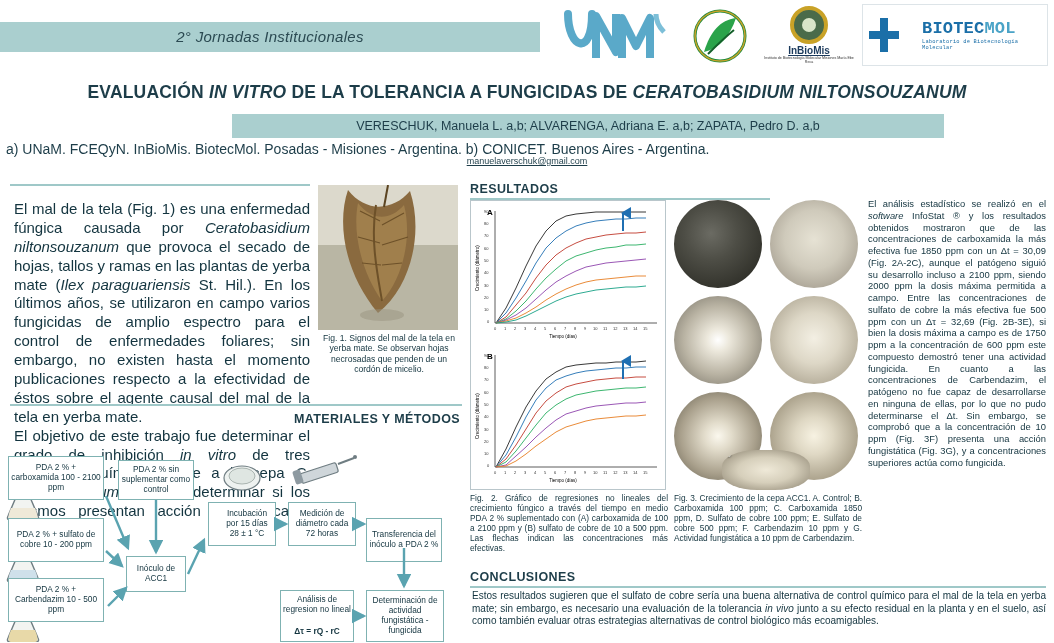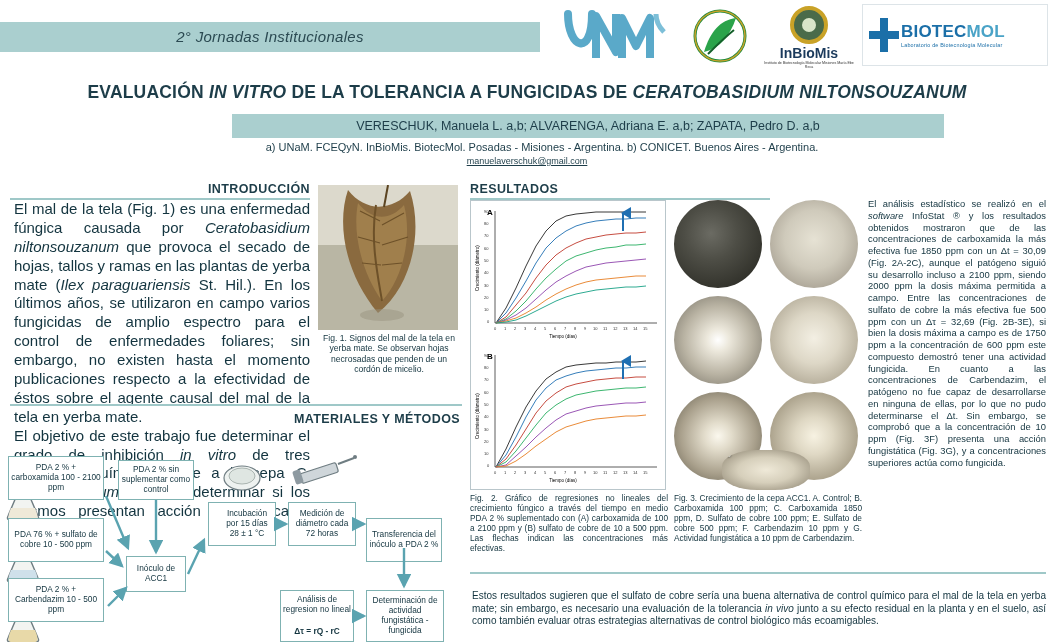--- a/index.html
+++ b/index.html
@@ -43,49 +43,49 @@
   }
   .logo-inbiomis .ring {
     width:38px;height:38px;border-radius:50%;
     border:4px solid #c9a227;background:#4a6b4a;margin:0 auto;
     position:relative;
   }
   .logo-inbiomis .ring:after{
     content:"";position:absolute;left:8px;top:8px;width:14px;height:14px;
     border-radius:50%;background:#d9e5c9;
   }
-  .logo-inbiomis .nm { font-size:14px;font-weight:bold;color:#1b3a5c;margin-top:1px;}
+  .logo-inbiomis .nm { font-size:10px;font-weight:bold;color:#1b3a5c;margin-top:1px;text-decoration:underline;}
   .logo-inbiomis .sub { font-size:3.6px;color:#333;line-height:1.25;}
   .logo-biotecmol {
     position:absolute; left:862px; top:4px; width:186px; height:62px;
     background:#ffffff; border:1px solid #dde4e8;
     display:flex; align-items:center; padding:4px 6px;
   }
   .bm-cross { width:30px;height:34px;position:relative;flex:0 0 30px; }
   .bm-cross .v{position:absolute;left:11px;top:0;width:8px;height:34px;background:#1b6fa8;}
   .bm-cross .h{position:absolute;left:0;top:13px;width:30px;height:8px;background:#1b6fa8;}
-  .bm-text { margin-left:2px; }
+  .bm-text { margin-left:23px;font-family:Liberation Mono, monospace; }
   .bm-text .t1 { font-size:17px;font-weight:bold;color:#1b6fa8;letter-spacing:.2px;line-height:1;}
   .bm-text .t1 .mol{color:#4aa3c7;}
   .bm-text .t2 { font-size:5.4px;color:#1b6fa8;letter-spacing:.2px;margin-top:2px;}
 
   
   .poster-title {
     position:absolute; left:18px; top:82px; width:1018px;
     text-align:center; font-size:17.5px; font-weight:bold; color:#1d3d49;
     letter-spacing:.2px;
   }
   .authors-band {
     position:absolute; left:232px; top:114px; width:712px; height:24px;
     background:#aacfcf;
     text-align:center; line-height:24px; font-size:12.5px; color:#1d3d49;
   }
   .affil {
-    position:absolute; left:33px; top:141px; width:1018px;
-    text-align:center; font-size:11px; color:#1d3d49;
+    position:absolute; left:6px; top:141px; width:1018px;
+    text-align:left; font-size:14px; color:#1d3d49;
   }
   .mail {
     position:absolute; left:18px; top:156px; width:1018px;
     text-align:center; font-size:9px; color:#1d3d49; text-decoration:underline;
   }
 
   
   .sec-head {
     font-size:12.5px; font-weight:bold; color:#1d3d49; letter-spacing:.4px;
   }
@@ -211,21 +211,20 @@
 
   <div class="poster-title">
     <span>EVALUACIÓN </span><i>IN VITRO</i><span> DE LA TOLERANCIA A FUNGICIDAS DE </span><i>CERATOBASIDIUM NILTONSOUZANUM</i>
   </div>
 
   <div class="authors-band">VERESCHUK, Manuela L. a,b; ALVARENGA, Adriana E. a,b; ZAPATA, Pedro D. a,b</div>
   <div class="affil">a)  UNaM. FCEQyN. InBioMis. BiotecMol. Posadas - Misiones - Argentina. b) CONICET. Buenos Aires - Argentina.</div>
   <div class="mail">manuelaverschuk@gmail.com</div>
 
   <div class="intro-head">
-    <div class="sec-head right">INTRODUCCIÓN</div>
     <div class="rule"></div>
   </div>
   <div class="intro-text">
     <span>El mal de la tela (Fig. 1) es una enfermedad fúngica causada por </span><i>Ceratobasidium niltonsouzanum</i><span> que provoca el secado de hojas, tallos y ramas en las plantas de yerba mate (</span><i>Ilex paraguariensis</i><span> St. Hil.). En los últimos años, se utilizaron en campo varios fungicidas de amplio espectro para el control de enfermedades foliares; sin embargo, no existen hasta el momento publicaciones respecto a la efectividad de éstos sobre el agente causal del mal de la tela en yerba mate.</span><br>
     <span>El objetivo de este trabajo fue determinar el grado de inhibición </span><i>in vitro</i><span> de tres fungicidas químicos frente a la cepa </span><i>C. niltonsouzanum</i><span> ACC1; y determinar si los mismos presentan acción fungistática o fungicida.</span>
   </div>
 
   <div class="fig1-box">
     <svg class="fig1-img" viewBox="0 0 140 145" preserveAspectRatio="none">
       <rect width="140" height="145" fill="#e9e9e3"></rect>
@@ -271,21 +270,21 @@
       <div class="neck"></div>
       <div class="body">
           <svg width="34" height="40" viewBox="0 0 34 40">
             <path d="M13 0 L13 10 L2 36 Q0 40 5 40 L29 40 Q34 40 32 36 L21 10 L21 0 Z" fill="#f2f4f1" stroke="#6f7d82" stroke-width="1.4"></path>
             <path d="M5 28 L29 28 Q34 40 29 40 L5 40 Q0 40 5 28 Z" fill="#e8d9a8"></path>
           </svg>
         </div>
     </div>
 
     <div class="mbox" style="left:8px; top:0px; width:96px; height:44px;">PDA 2 % + carboxamida 100 - 2100 ppm</div>
-    <div class="mbox" style="left:8px; top:62px; width:96px; height:44px;">PDA 76 % + sulfato de cobre 10 - 500 ppm</div>
+    <div class="mbox" style="left:8px; top:62px; width:96px; height:44px;">PDA 2 % + sulfato de cobre 10 - 200 ppm</div>
     <div class="mbox" style="left:8px; top:122px; width:96px; height:44px;">PDA 2 % + Carbendazim 10 - 500 ppm</div>
     <div class="mbox" style="left:118px; top:4px; width:76px; height:40px;">PDA 2 % sin suplementar como control</div>
     <div class="mbox" style="left:126px; top:100px; width:60px; height:36px;">Inóculo de ACC1</div>
     <div class="mbox" style="left:208px; top:46px; width:68px; height:44px;padding-left:12px;">Incubación por 15 días 28 ± 1 °C</div>
     <div class="mbox" style="left:288px; top:46px; width:68px; height:44px;">Medición de diámetro cada 72 horas</div>
     <div class="mbox" style="left:366px; top:46px; width:76px; height:44px;margin-top:16px;">Transferencia del inóculo a PDA 2 %</div>
     <div class="mbox" style="left:280px; top:134px; width:74px; height:52px; flex-direction:column;">
       <span>Análisis de regresion no lineal</span>
       <span style="font-weight:bold;margin-top:12px;">Δτ =  rQ - rC</span>
     </div>
@@ -464,19 +463,20 @@
       <span class="lbl">G</span>
     </div>
   </div>
   <div class="fig3-cap">Fig. 3. Crecimiento de la cepa ACC1. A. Control; B. Carboxamida 100 ppm; C. Carboxamida 1850 ppm, D. Sulfato de cobre 100 ppm; E. Sulfato de cobre 500 ppm; F. Carbendazim 10 ppm y G. Actividad fungistática a 10 ppm de Carbendazim.</div>
 
   <div class="analysis-text">
     <span>El análisis estadístico se realizó en el </span><i>software</i><span> InfoStat ® y los resultados obtenidos mostraron que de las concentraciones de carboxamida la más efectiva fue 1850 ppm con un Δt = 30,09 (Fig. 2A-2C), aunque el patógeno siguió su desarrollo incluso a 2100 ppm, siendo 2000 ppm la dosis máxima permitida a campo. Entre las concentraciones de sulfato de cobre la más efectiva fue 500 ppm con un Δτ = 32,69 (Fig. 2B-3E), si bien la dosis máxima a campo es de 1750 ppm a la concentración de 600 ppm este compuesto demostró tener una actividad fungicida. En cuanto a las concentraciones de Carbendazim, el patógeno no fue capaz de desarrollarse en ninguna de ellas, por lo que no pudo determinarse el Δt. Sin embargo, se comprobó que a la concentración de 10 ppm (Fig. 3F) presenta una acción fungistática (Fig. 3G), y a concentraciones superiores actúa como fungicida.</span>
   </div>
 
   <div class="conc-head">
+    <div class="sec-head">CONCLUSIONES</div>
     <div class="rule"></div>
   </div>
   <div class="conc-text">
     <span>Estos resultados sugieren que el sulfato de cobre sería una buena alternativa de control químico para el mal de la tela en yerba mate; sin embargo, es necesario una evaluación de la tolerancia </span><i>in vivo</i><span> junto a su efecto residual en la planta y en el suelo, así como también evaluar otras estrategias alternativas de control biológico más ecoamigables.</span>
   </div>
 
 </div>
 
 </body></html>

